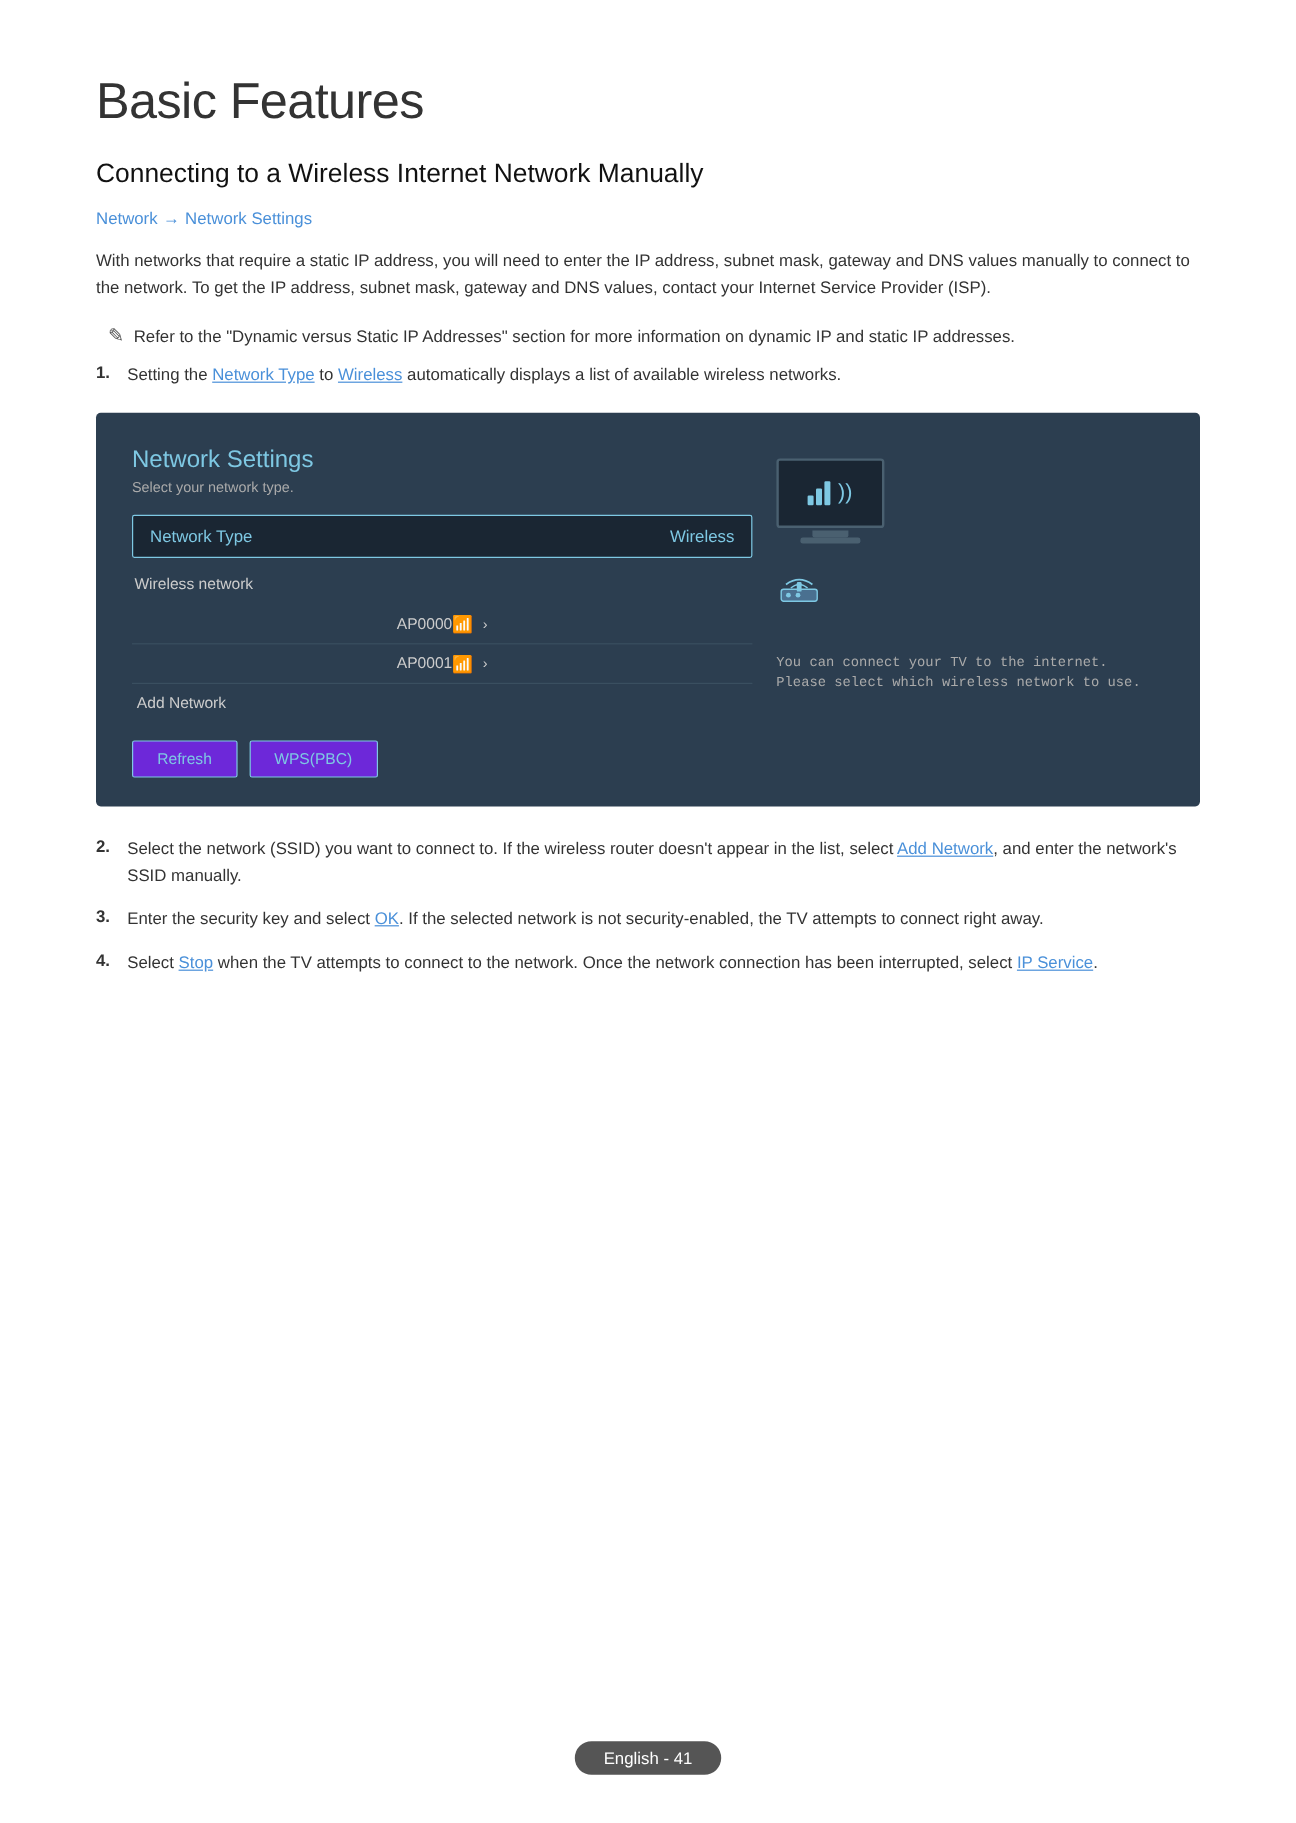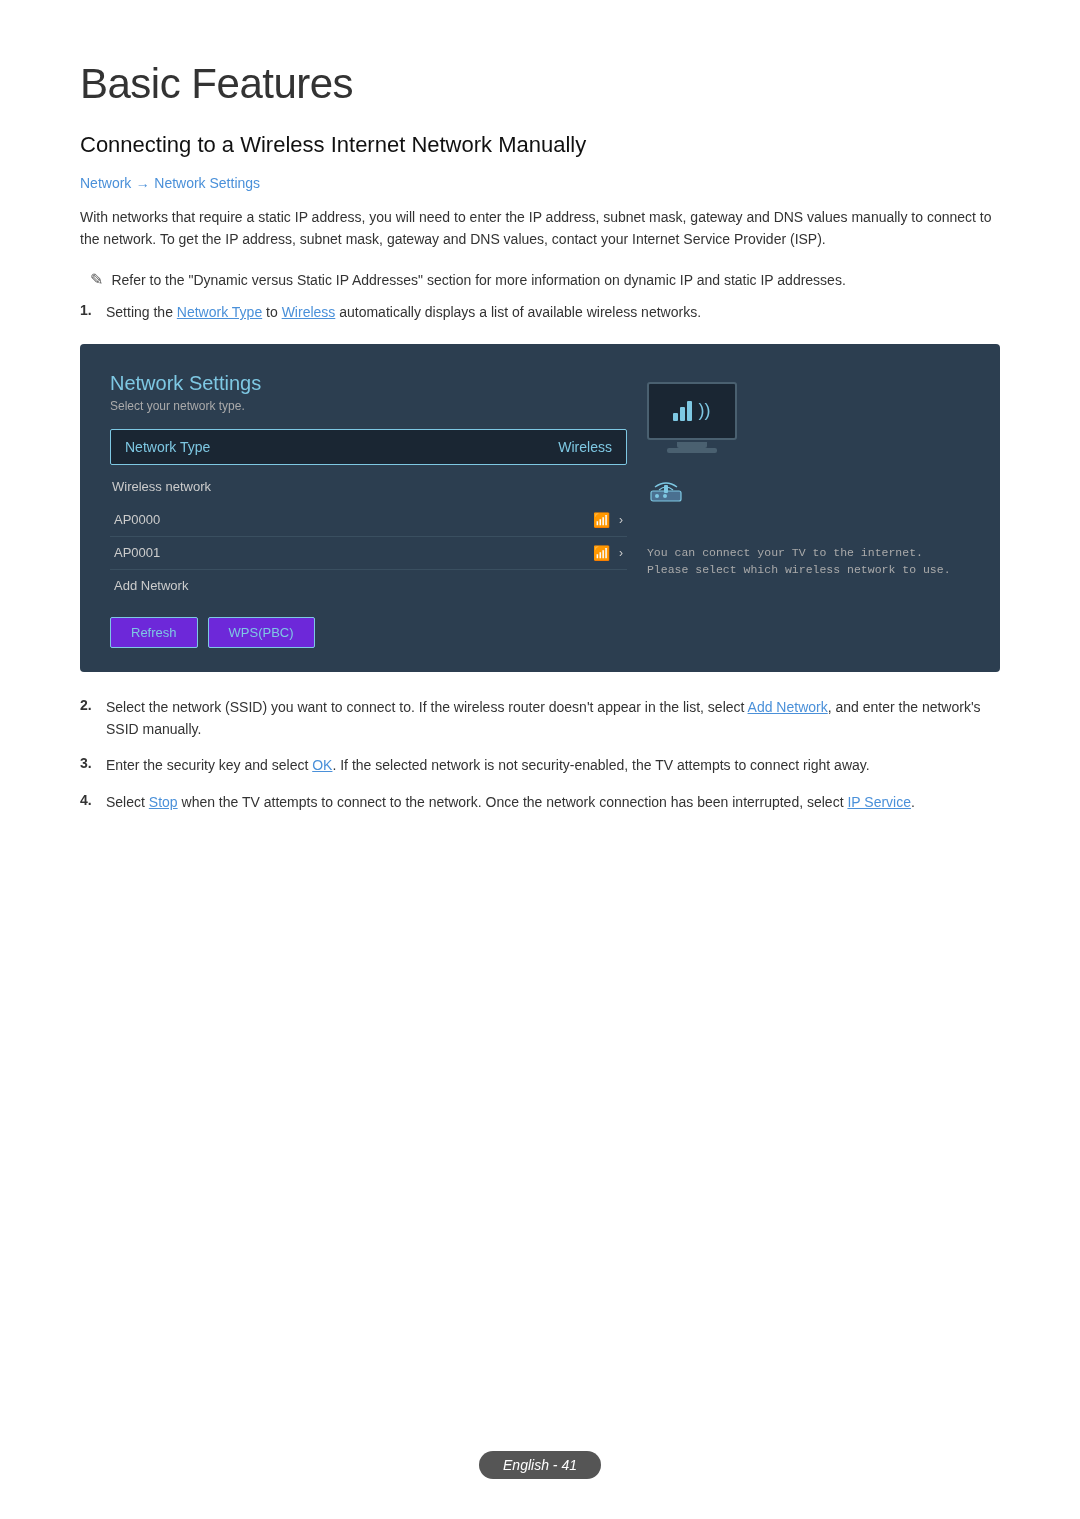--- a/index.html
+++ b/index.html
@@ -132,21 +132,21 @@
     }
     .wireless-network-header {
       color: #ccc;
       font-size: 13px;
       margin-bottom: 10px;
       padding-left: 2px;
     }
     .ap-row {
       display: flex;
       align-items: center;
-      justify-content: space-between;
+      justify-content: center;
       padding: 8px 4px;
       border-bottom: 1px solid #3a4f60;
     }
     .ap-name {
       color: #ccc;
       font-size: 13px;
     }
     .ap-icons {
       display: flex;
       align-items: center;
@@ -249,21 +249,20 @@
       right: 0;
       display: flex;
       justify-content: center;
     }
     .footer-badge {
       background: #555;
       color: #fff;
       font-size: 14px;
       padding: 6px 24px;
       border-radius: 16px;
-      font-style: italic;
     }
     .steps-section {
       margin-top: 6px;
     }
   </style>
 </head>
 <body>
 
 <h1 class="page-title">Basic Features</h1>
 

